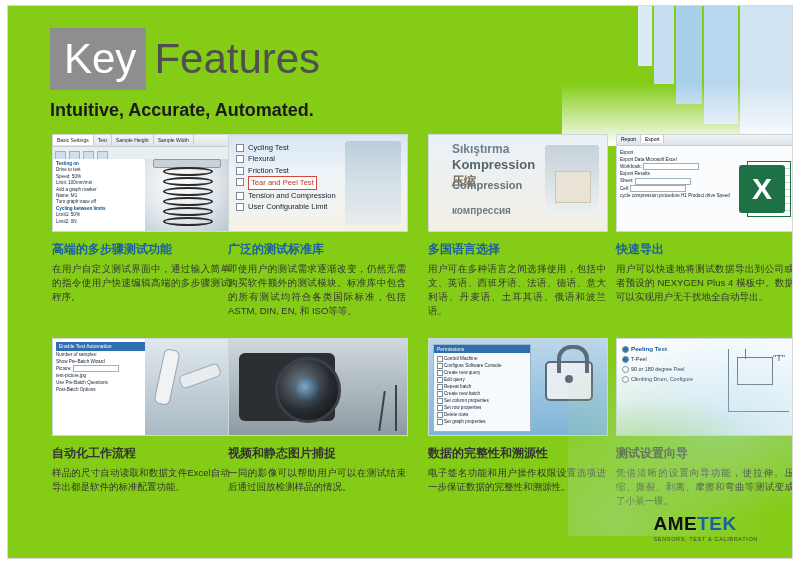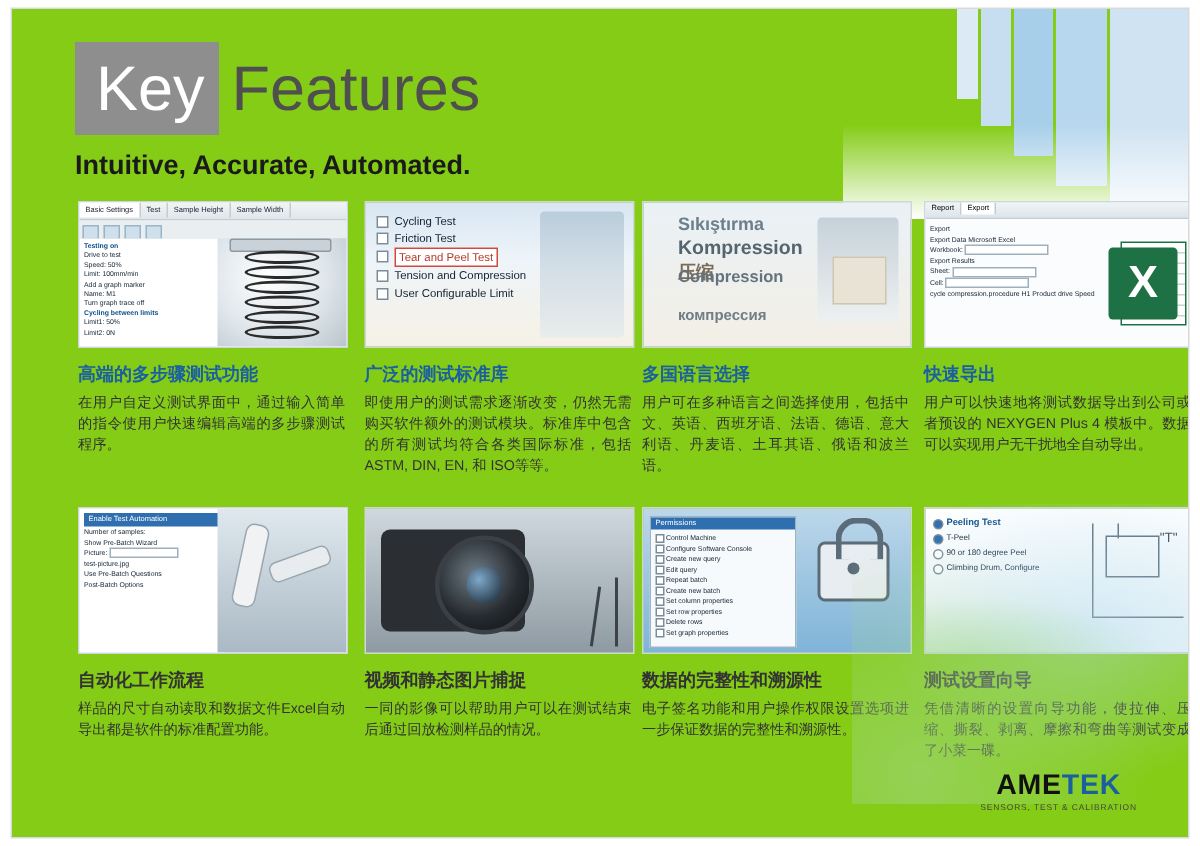--- a/index.html
+++ b/index.html
@@ -54,21 +54,21 @@
   .subtitle{
     position:absolute;left:42px;top:94px;
     color:#1a1a1a;font-size:18px;font-weight:bold;
   }
 
   
   .row{position:absolute;left:0;width:784px;}
   .row1{top:128px;}
   .row2{top:332px;}
   .card{position:absolute;width:178px;}
-  .c1{left:44px;} .c2{left:235px;} .c3{left:420px;} .c4{left:608px;}
+  .c1{left:44px;} .c2{left:220px;} .c3{left:420px;} .c4{left:608px;}
   .shot{
     width:178px;height:96px;
     border:1px solid #cfd6da;
     position:relative;overflow:hidden;
     background:#eef2f5;
   }
   .card h3{
     margin:9px 0 4px 0;
     font-size:12px;
     color:#1a5fa0;
@@ -178,21 +178,21 @@
 
   
   .swoosh-main{
     position:absolute;left:560px;top:330px;width:230px;height:200px;
     background:
       radial-gradient(ellipse at 20% 90%, rgba(163,214,140,.55) 0%, rgba(163,214,140,0) 60%),
       radial-gradient(ellipse at 70% 40%, rgba(180,220,238,.45) 0%, rgba(180,220,238,0) 62%);
     pointer-events:none;
   }
   
-  .logo{position:absolute;right:34px;bottom:16px;text-align:center;}
+  .logo{position:absolute;right:34px;bottom:16px;text-align:left;}
   .logo .nm{font-size:19px;font-weight:bold;color:#111;letter-spacing:.5px;}
   .logo .nm em{font-style:normal;color:#1a5fa0;}
   .logo .tg{font-size:5.6px;color:#444;letter-spacing:.6px;margin-top:1px;}
 </style>
 </head>
 <body>
 
 <div class="page">
 
   <div class="bars">
@@ -245,20 +245,21 @@
       </div>
       <h3>高端的多步骤测试功能</h3>
       <p>在用户自定义测试界面中，通过输入简单的指令使用户快速编辑高端的多步骤测试程序。</p>
     </div>
 
     <div class="card c2">
       <div class="shot ss2">
         <div class="mount"></div>
         <ul>
           <li>Cycling Test</li>
+          <li>Flexural</li>
           <li>Friction Test</li>
           <li><span class="hl">Tear and Peel Test</span></li>
           <li>Tension and Compression</li>
           <li>User Configurable Limit</li>
         </ul>
       </div>
       <h3>广泛的测试标准库</h3>
       <p>即使用户的测试需求逐渐改变，仍然无需购买软件额外的测试模块。标准库中包含的所有测试均符合各类国际标准，包括 ASTM, DIN, EN, 和 ISO等等。</p>
     </div>
 

